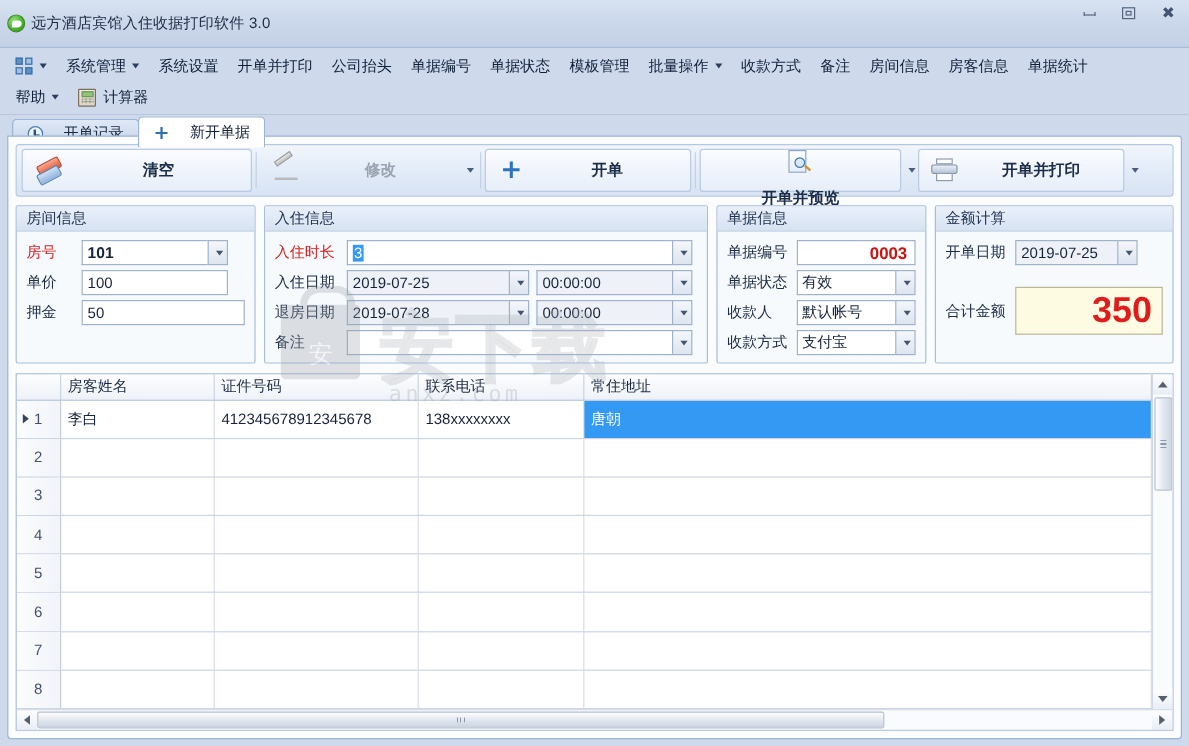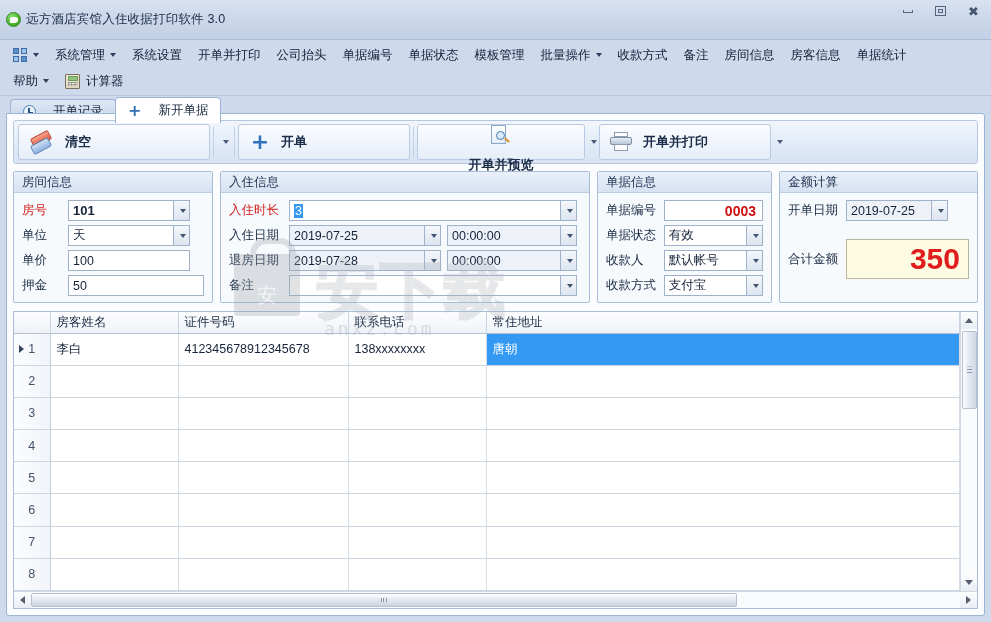--- a/index.html
+++ b/index.html
@@ -155,21 +155,21 @@
   .tbtn {
     height: 36px; display: flex; align-items: center;
     padding: 0 10px; gap: 10px; border: 1px solid transparent;
     border-radius: 3px; color: #1b2d48; font-size: 13px;
     white-space: nowrap; font-weight: bold;
   }
   .tbtn.framed {
     border-color: #b9cae2;
     background: linear-gradient(to bottom, #fafcff, #e6eef9);
   }
-  .tbtn .lbl { flex: 1; text-align: left; }
+  .tbtn .lbl { flex: 1; text-align: center; }
   .tbtn.disabled { color: #9aa3b0; }
   .tb-sep { width: 1px; height: 30px; background: #c3d1e4; margin: 0 3px; }
   .tb-split {
     width: 14px; height: 36px; display: flex; align-items: center;
     justify-content: center; color: #55678a;
     border-left: 1px solid transparent;
   }
   .tb-split .caret-dn { border-top-color: #4b5d7c; }
 
   .ico-eraser {
@@ -483,20 +483,27 @@
 
   <div class="toolbar">
     <div class="tbtn framed" style="width:192px;">
       <span class="ico-eraser">
           <i class="a"></i>
           <i class="b"></i>
         </span>
       <span class="lbl">清空</span>
     </div>
     <div class="tb-sep"></div>
+    <div class="tbtn disabled" style="width:166px;">
+      <span class="ico-pencil">
+          <i class="body"></i>
+          <i class="line"></i>
+        </span>
+      <span class="lbl">修改</span>
+    </div>
     <div class="tb-split">
         <span class="caret-dn"></span>
       </div>
     <div class="tb-sep"></div>
     <div class="tbtn framed" style="width:172px;">
       <span class="ico-plus-b">+</span>
       <span class="lbl">开单</span>
     </div>
     <div class="tb-sep"></div>
     <div class="tbtn framed" style="width:168px;flex-direction:column;">
@@ -525,29 +532,20 @@
 
   <div class="groups">
 
     <div class="gbox" style="width:200px;">
       <div class="ghead">房间信息</div>
       <div class="gbody">
         <div class="frow">
           <span class="flabel req" style="width:46px;">房号</span>
           <span class="combo" style="width:122px;">
             <span class="inp" style="flex:1;font-weight:bold;font-size:13px;">101</span>
-            <span class="arrow">
-                <span class="caret-dn"></span>
-              </span>
-          </span>
-        </div>
-        <div class="frow">
-          <span class="flabel" style="width:46px;">单位</span>
-          <span class="combo" style="width:122px;">
-            <span class="inp" style="flex:1;">天</span>
             <span class="arrow">
                 <span class="caret-dn"></span>
               </span>
           </span>
         </div>
         <div class="frow">
           <span class="flabel" style="width:46px;">单价</span>
           <span class="inp" style="width:122px;">100</span>
         </div>
         <div class="frow">

